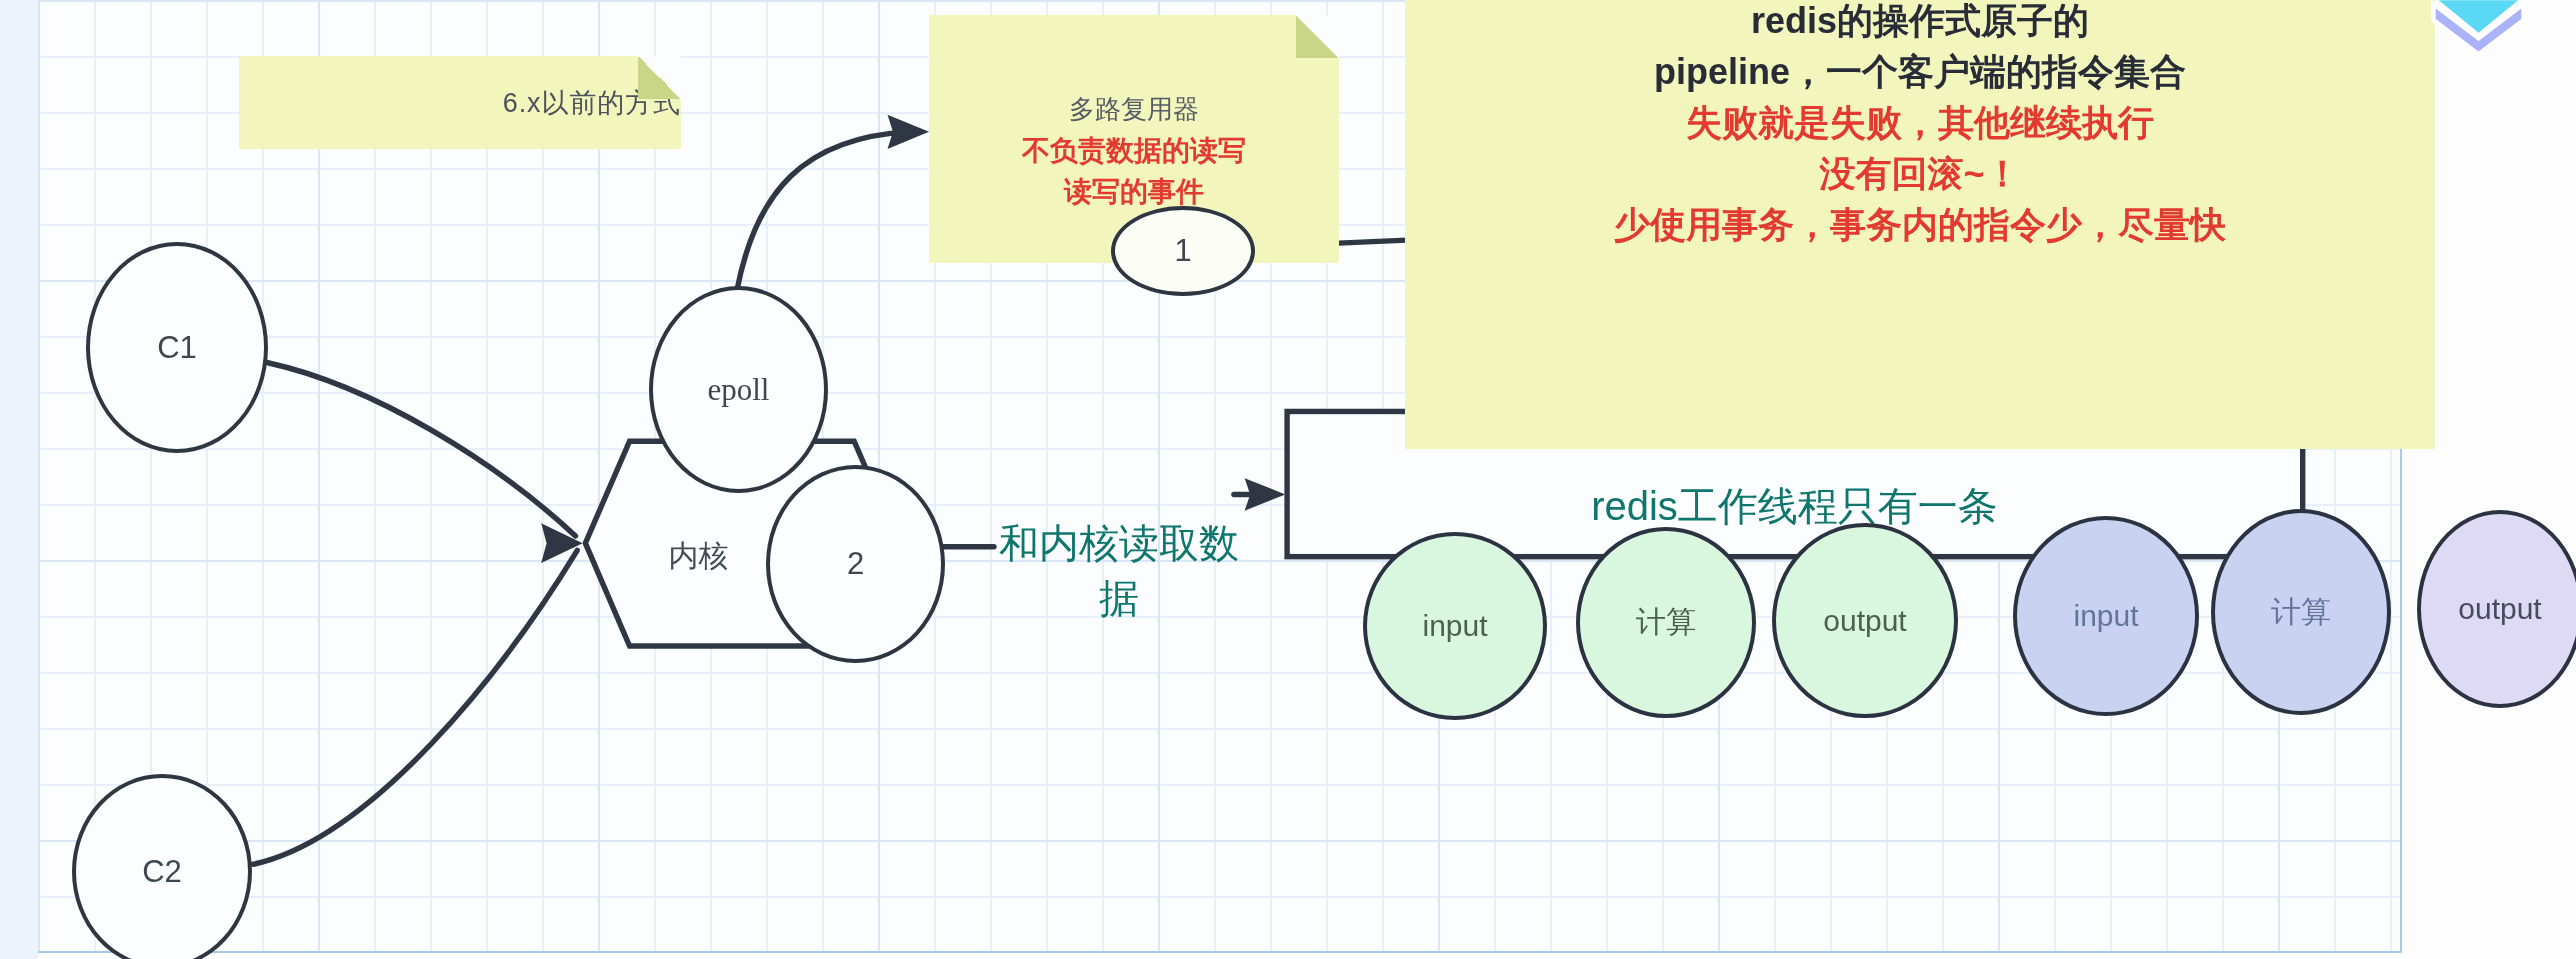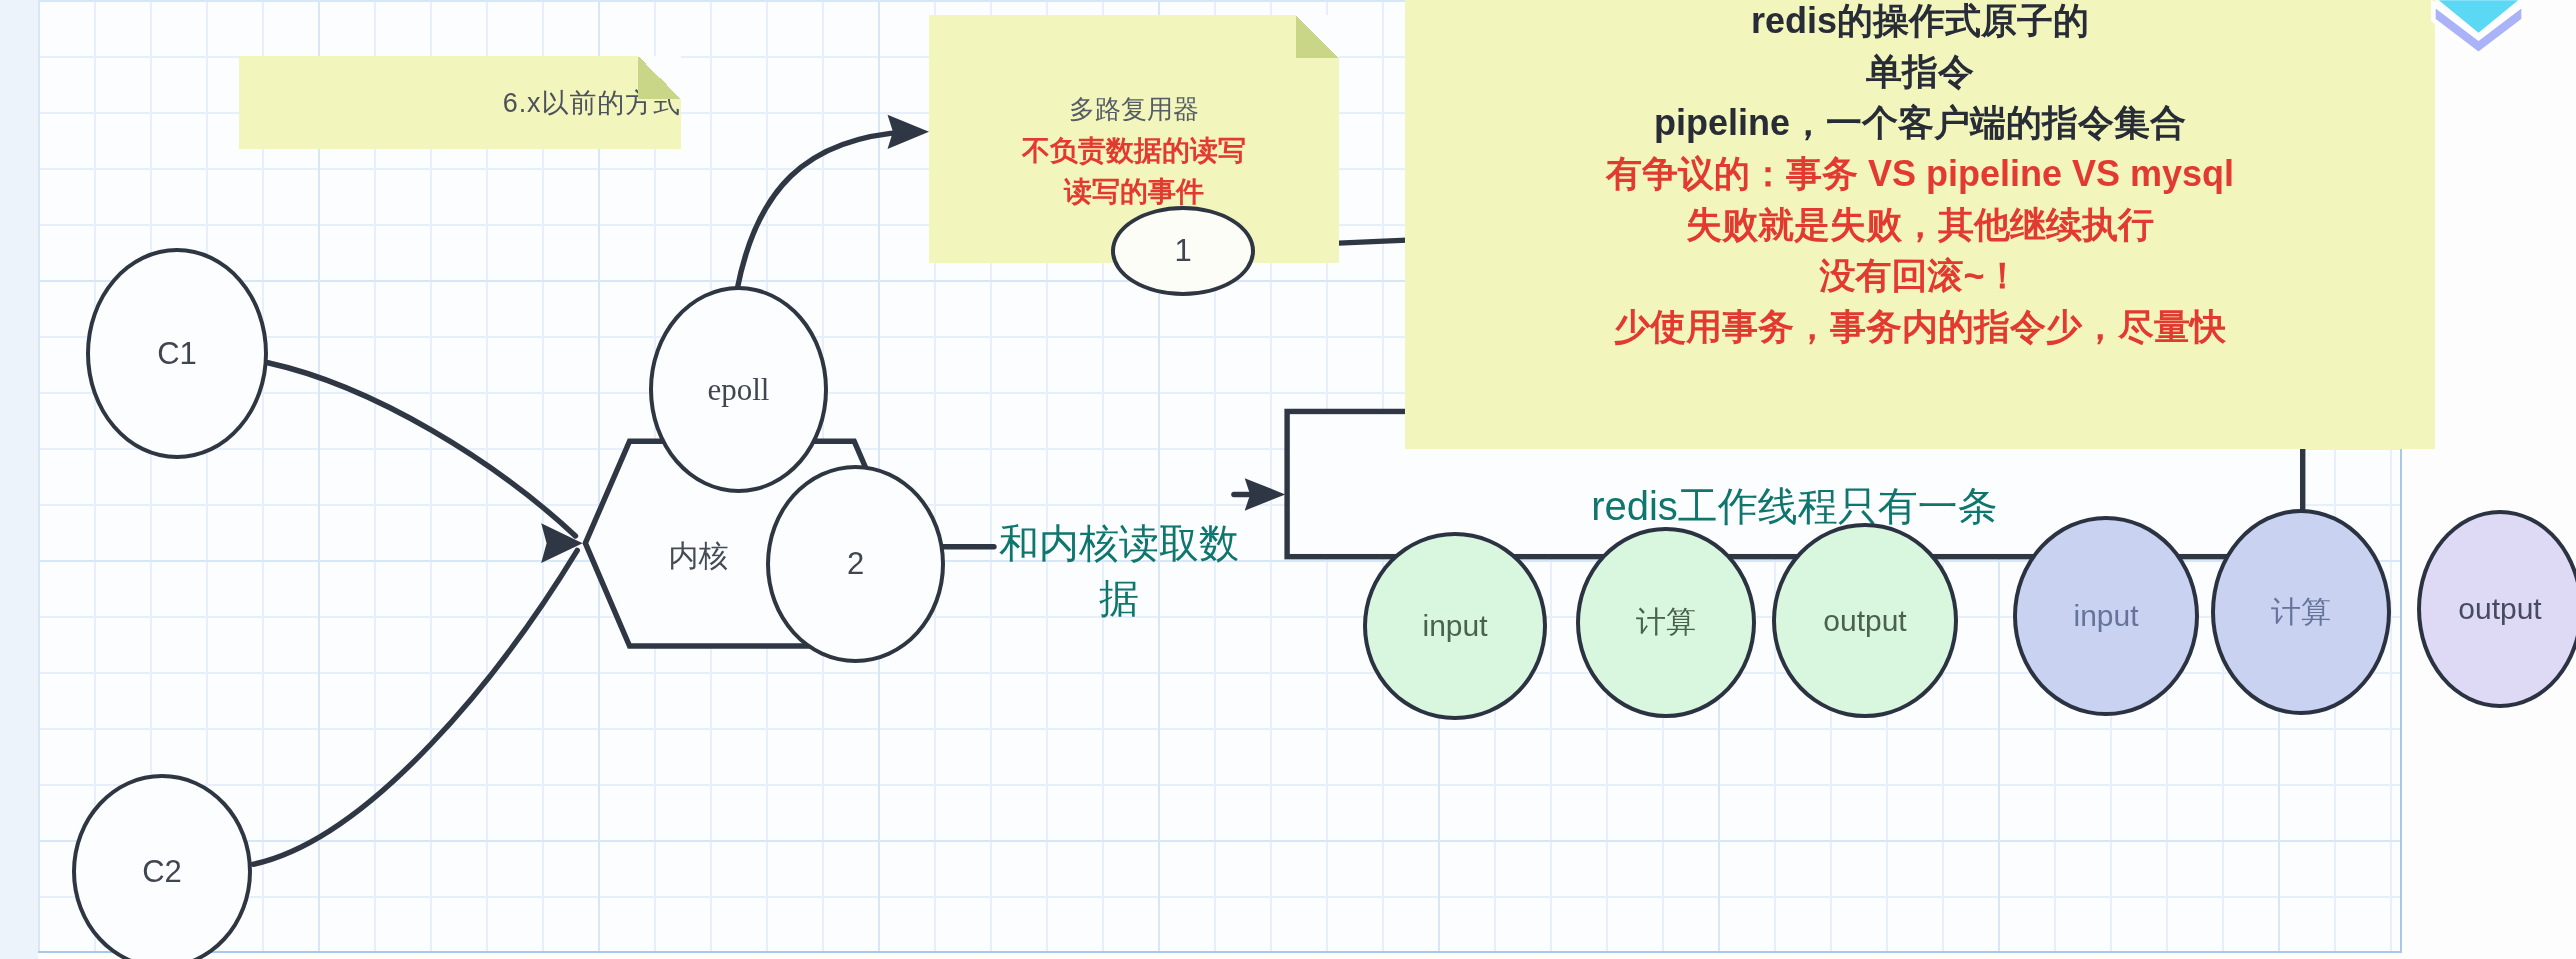--- a/index.html
+++ b/index.html
@@ -36,21 +36,21 @@
   .note2 .title{font-size:26px;color:#565c66;line-height:41px;}
   .note2 .red{font-size:28px;font-weight:bold;color:#e23a30;line-height:41px;}
   .note3{left:1405px;top:-16px;width:1030px;height:465px;padding-top:10.8px;text-align:center;}
   .note3 .ln{font-size:36px;font-weight:bold;color:#272c37;line-height:51px;white-space:nowrap;}
   .note3 .ln.red{color:#e23a30;}
   
   .node{position:absolute;border:4.5px solid #2e3642;border-radius:50%;
         display:flex;align-items:center;justify-content:center;box-sizing:border-box;
         background:#fcfdff;}
   .node .lbl{font-size:31px;color:#3f464f;}
-  .c1{left:86px;top:248px;width:182px;height:211px;}
+  .c1{left:86px;top:242px;width:182px;height:211px;}
   .c2{left:72px;top:774px;width:180px;height:195px;}
   .epoll{left:649px;top:286px;width:179px;height:207px;font-family:Liberation Serif, serif;}
   .ev2{left:766px;top:465px;width:179px;height:198px;}
   .ev1{left:1111px;top:206px;width:144px;height:90px;background:#fdfdf8;}
   
   .kernel-lbl{position:absolute;left:622px;top:536px;width:153px;text-align:center;
               font-size:30px;color:#454b54;}
   
   .free-lbl{position:absolute;font-size:40px;color:#0f766e;text-align:center;}
   .kernel-read{left:988px;top:516px;width:262px;}
@@ -110,23 +110,21 @@
 
 <div class="note note2">
   <div class="fold"></div>
   <div class="title">多路复用器</div>
   <div class="red">不负责数据的读写</div>
   <div class="red">读写的事件</div>
 </div>
 
 <div class="note note3">
   <div class="ln">redis的操作式原子的</div>
-  <div class="ln">单指令</div>
   <div class="ln">pipeline，一个客户端的指令集合</div>
-  <div class="ln red">有争议的：事务 VS pipeline VS mysql</div>
   <div class="ln red">失败就是失败，其他继续执行</div>
   <div class="ln red">没有回滚~！</div>
   <div class="ln red">少使用事务，事务内的指令少，尽量快</div>
 </div>
 
 <div class="kernel-lbl">内核</div>
 
 <div class="node c1">
   <span class="lbl">C1</span>
 </div>

